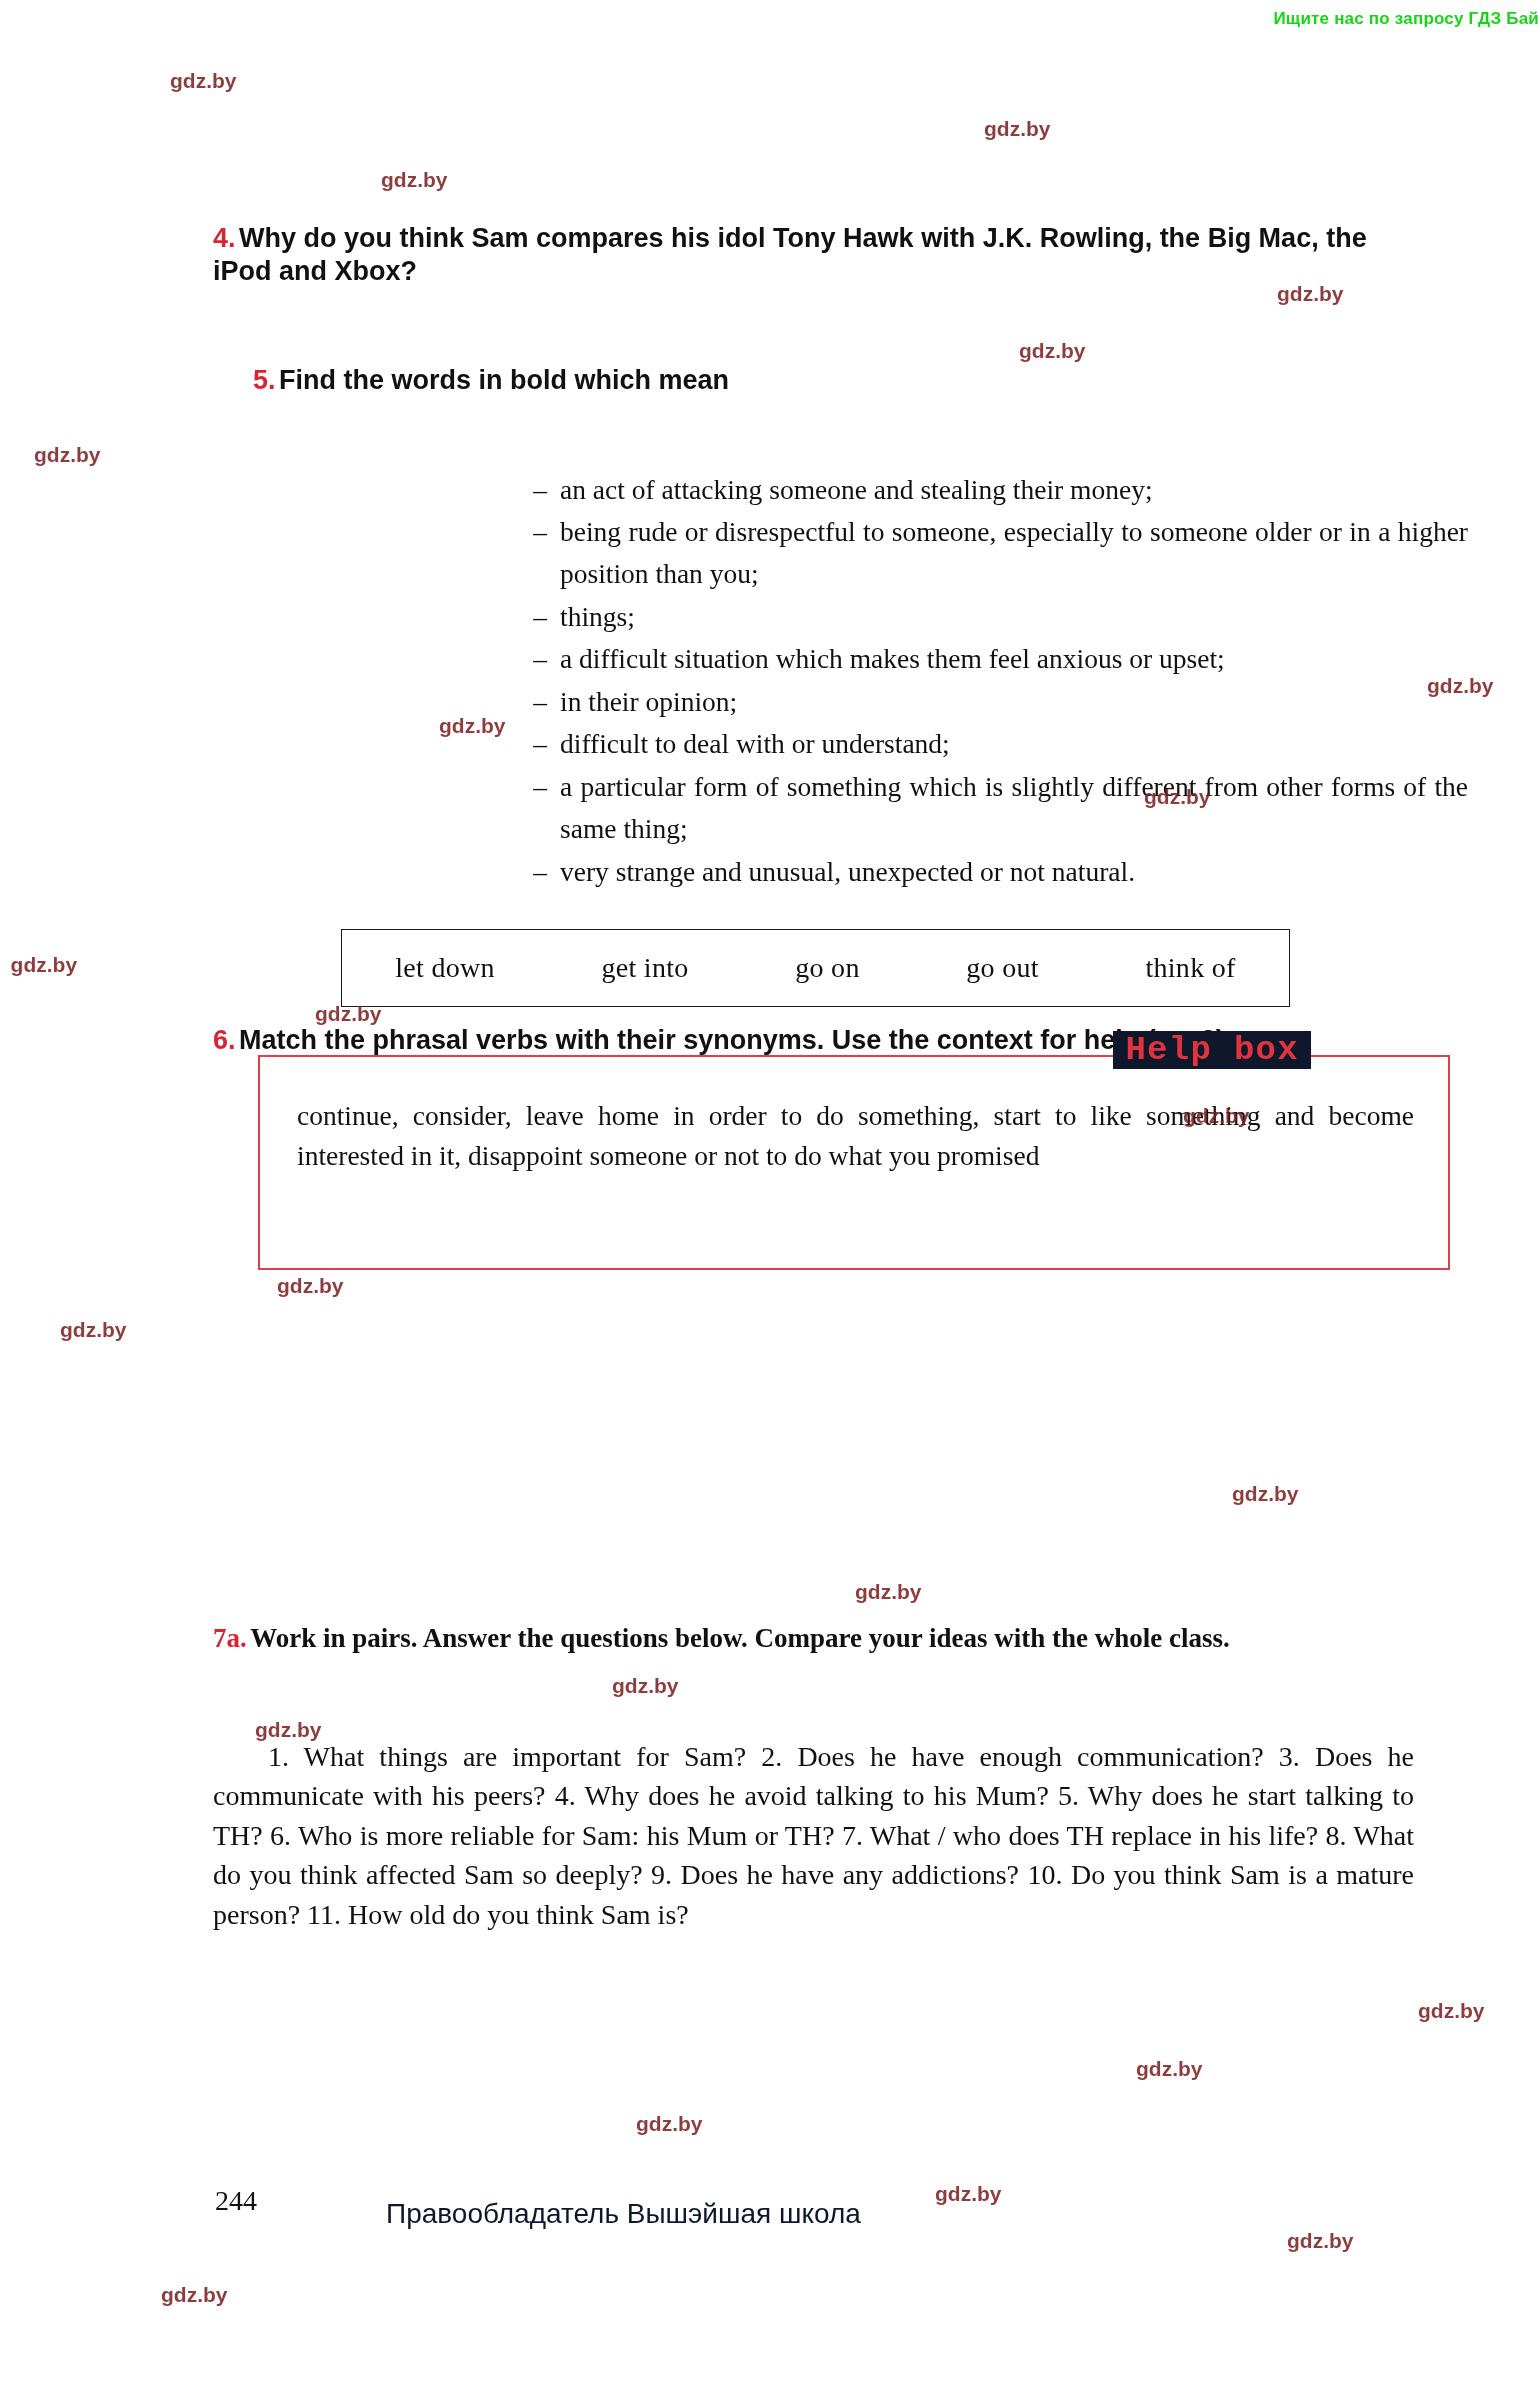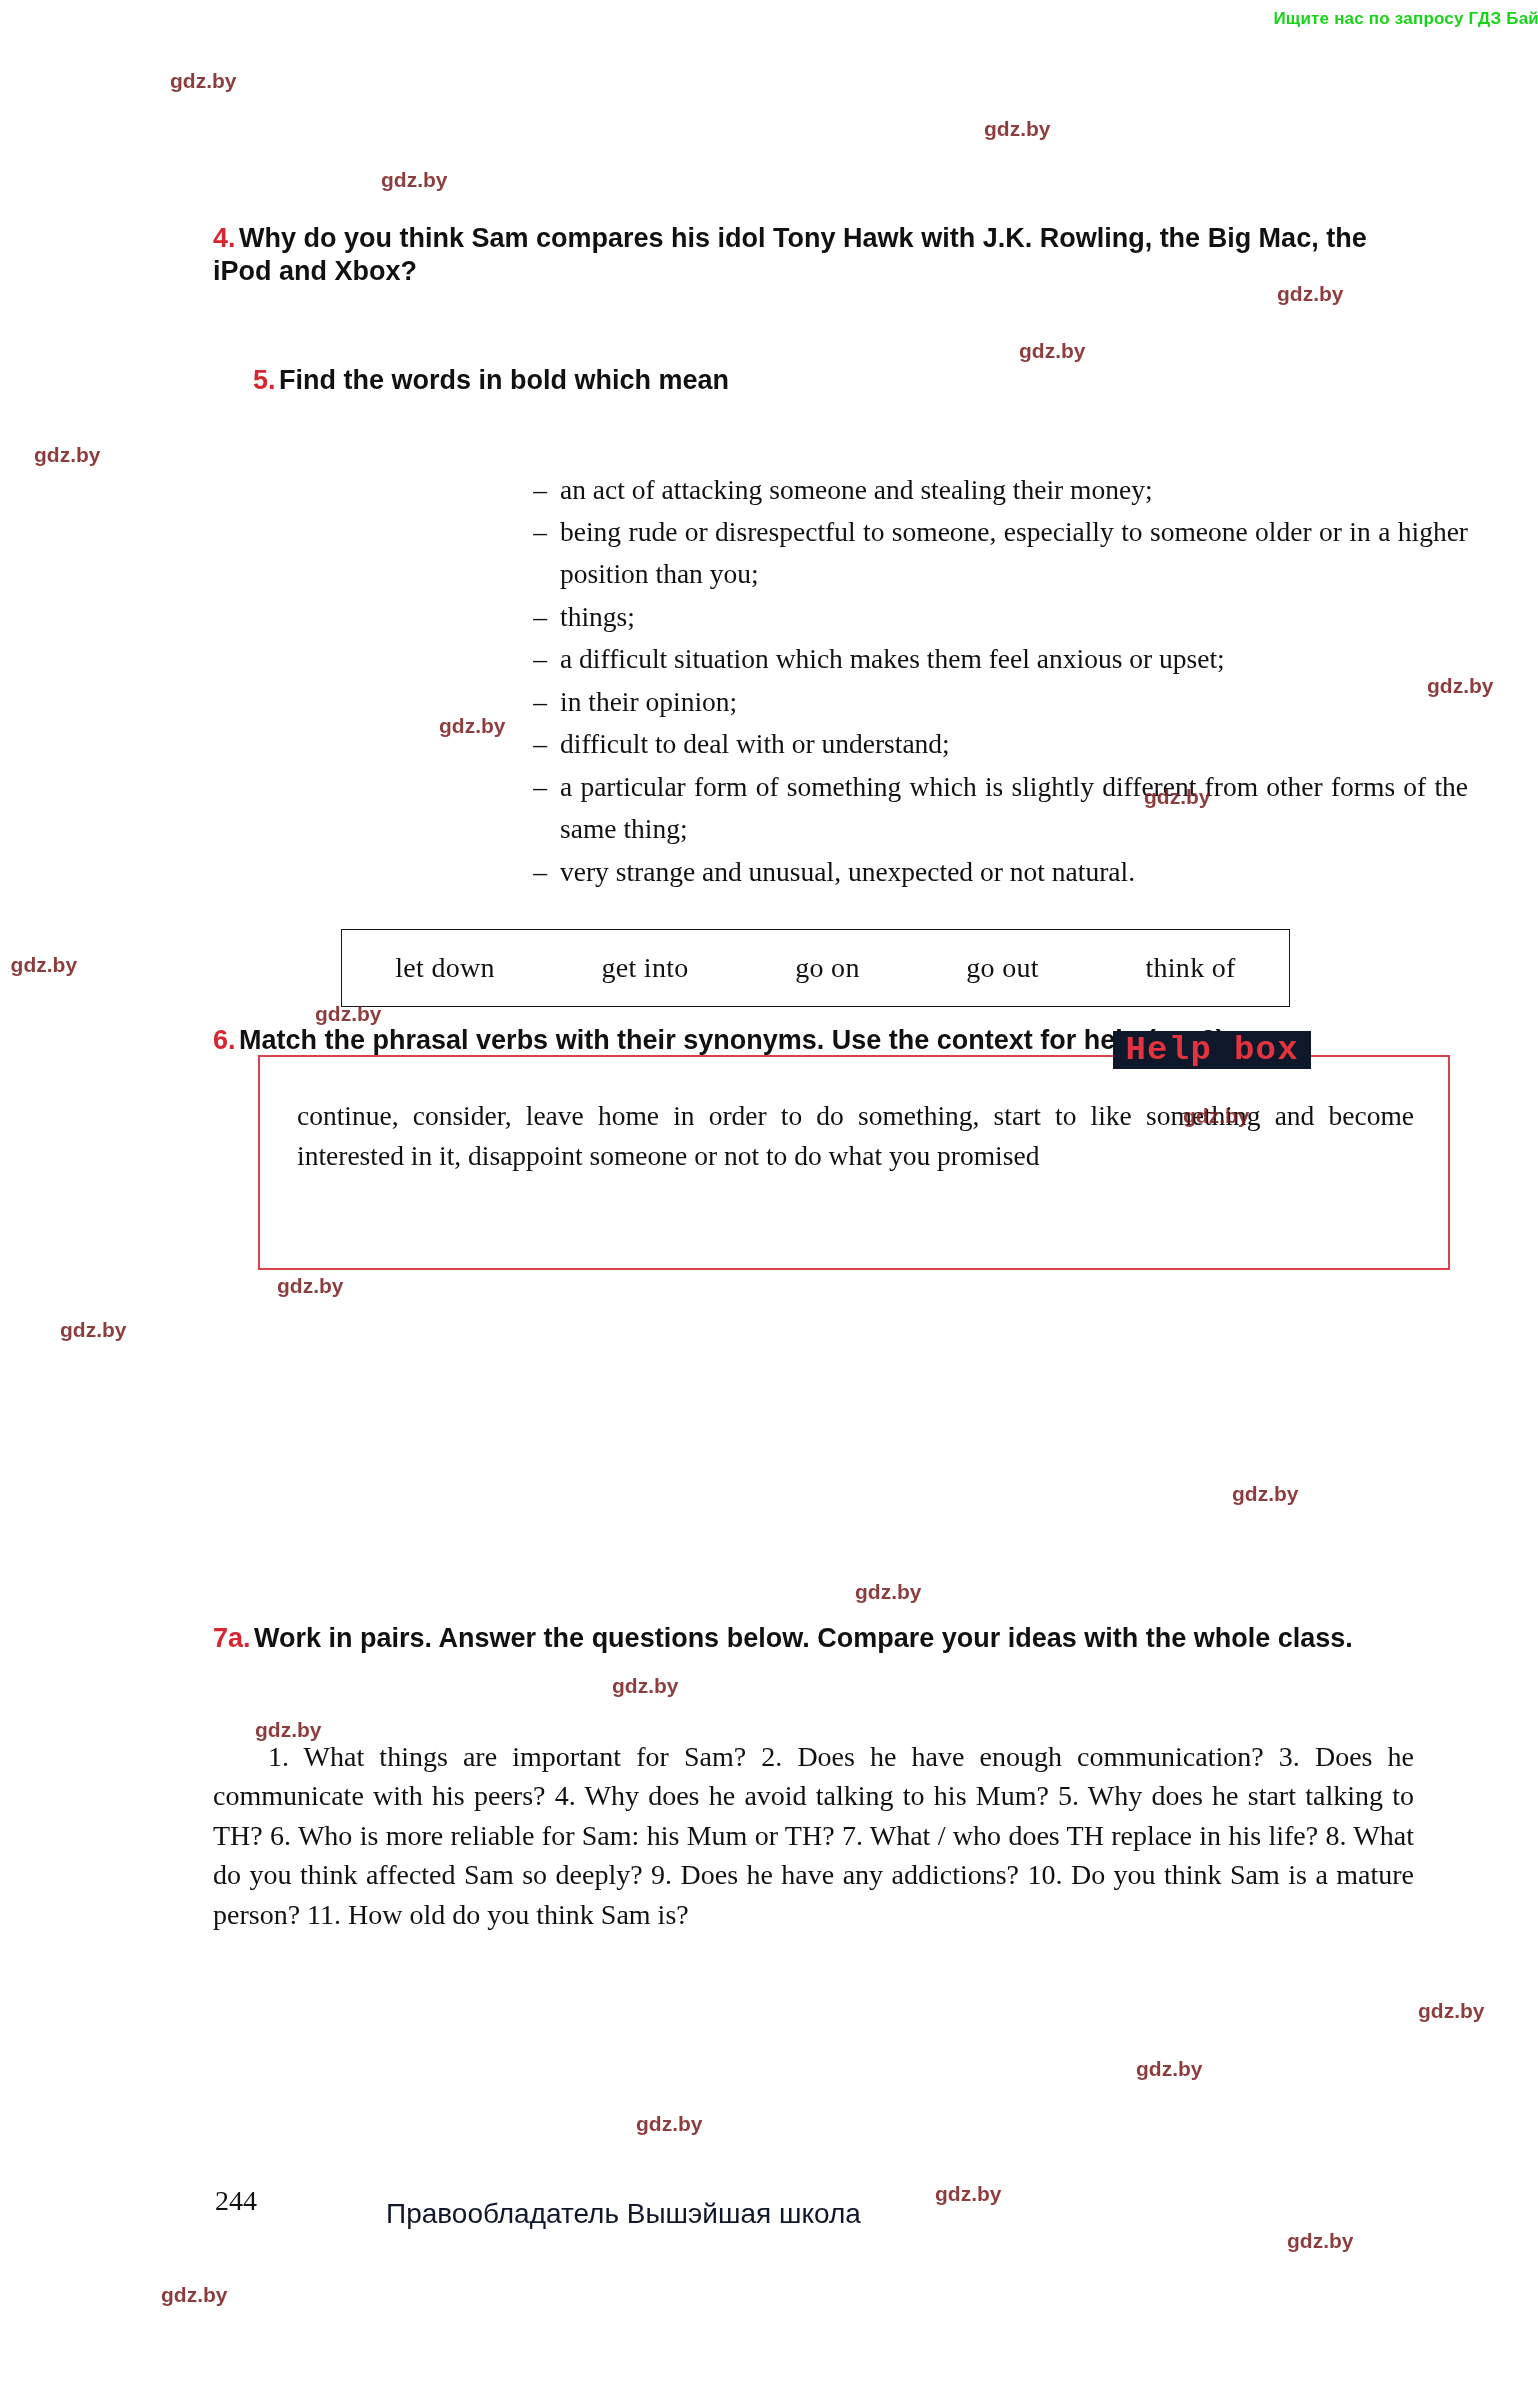--- a/index.html
+++ b/index.html
@@ -77,21 +77,21 @@
   }
   .ex .num {
     color: #d72631;
     font-weight: 700;
     margin-right: 3.5px;
   }
 
   #ex4 { position: absolute; left: 0; top: 0; width: 1192px; }
   #ex5 { position: absolute; left: 40px; top: 142px; width: 1152px; }
   #ex6 { position: absolute; left: 0; top: 802px; width: 1197px; }
-  #ex7 { position: absolute; left: 0; top: 1312px; width: 1192px; }
+  #ex7 { position: absolute; left: 0; top: 1312px; width: 1192px; font-family: Liberation Serif, serif; }
 
   
   .bullets {
     position: absolute;
     left: 275px;
     top: 219px;
     width: 940px;
     font-family: "Liberation Serif", serif;
     font-size: 27.5px;
     line-height: 1.545;

